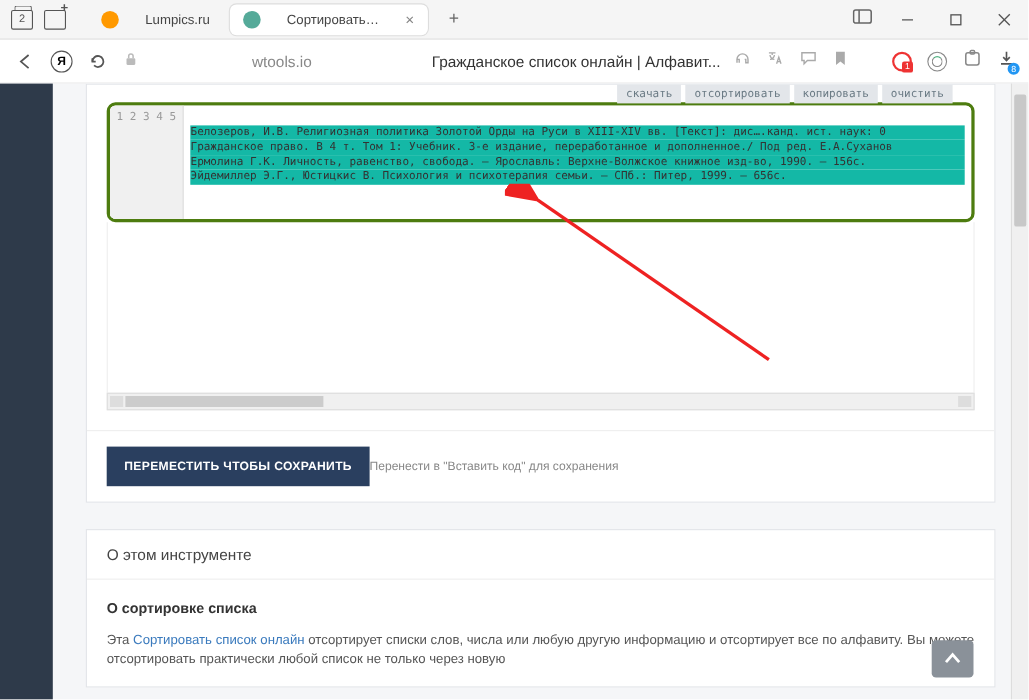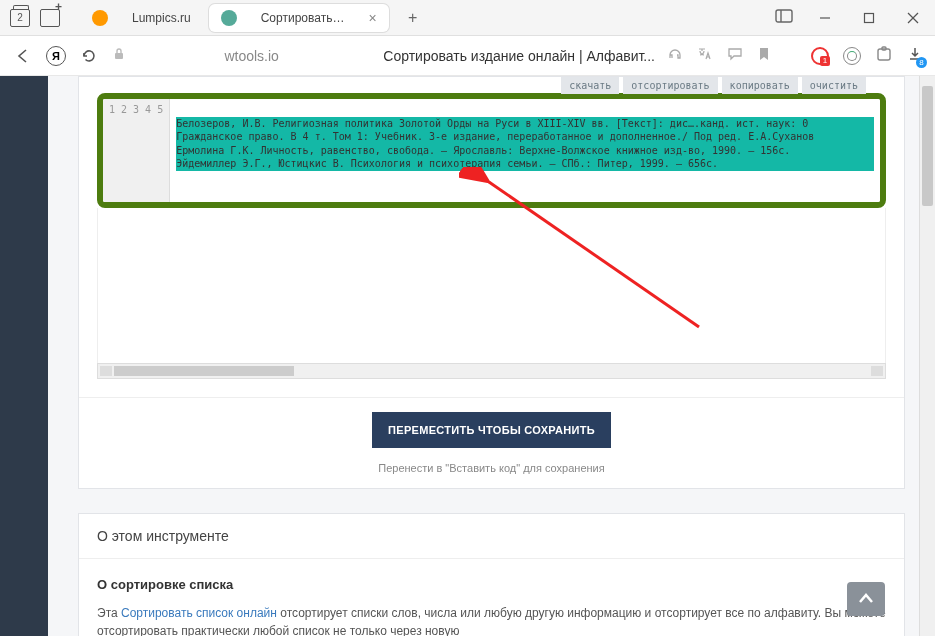--- a/index.html
+++ b/index.html
@@ -45,36 +45,36 @@
 .page { position: absolute; top: 76px; left: 0; right: 0; bottom: 0; background: #f5f6f8; display: flex; }
 .page-leftbar { width: 48px; background: #2e3a4a; }
 .page-main { flex: 1; padding: 0 30px; overflow: hidden; }
 .card { background: #fff; border: 1px solid #e2e4e8; margin-bottom: 24px; }
 .card-header { padding: 14px 18px; font-size: 14px; color: #444; }
 .card-body { padding: 0 18px 18px; }
 
 .result-toolbar { display: flex; justify-content: flex-end; gap: 4px; margin-bottom: -1px; position: relative; z-index: 2; padding-right: 20px; }
 .result-btn { background: #e3e6ea; color: #6a7a84; font-size: 10px; padding: 3px 8px; border: none; font-family: monospace; }
 
-.editor-wrap { border: 6px solid #4d7c0f; border-radius: 8px; position: relative; overflow: hidden; }
+.editor-wrap { border: 3px solid #4d7c0f; border-radius: 8px; position: relative; overflow: hidden; }
 .editor { display: flex; background: #fff; min-height: 70px; }
 .gutter { background: #f0f0f0; color: #999; font-family: monospace; font-size: 10px; padding: 4px 6px; text-align: right; border-right: 1px solid #ddd; user-select: none; line-height: 1.35; }
 .code { flex: 1; padding: 4px 6px; font-family: monospace; font-size: 10px; color: #333; white-space: pre; line-height: 1.35; overflow: hidden; }
 .code-line.hl { background: #14b8a6; }
 
 .editor-scroll { height: 155px; background: #fff; border-left: 1px solid #eee; border-right: 1px solid #eee; }
 .hscroll { height: 16px; background: #f0f0f0; border: 1px solid #ddd; position: relative; margin-top: 0; }
 .hscroll::before, .hscroll::after { content: ""; position: absolute; top: 2px; width: 12px; height: 10px; background: #ddd; }
 .hscroll::before { left: 2px; } .hscroll::after { right: 2px; }
 .hscroll-thumb { position: absolute; left: 16px; top: 2px; height: 10px; width: 180px; background: #ccc; }
 
 .annotation { position: absolute; color: #e22; font-weight: bold; font-size: 18px; }
 .arrow-svg { position: absolute; pointer-events: none; }
 
-.save-row { display: flex; align-items: center; gap: 14px; padding: 14px 18px; border-top: 1px solid #eee; flex-direction: column; }
+.save-row { display: flex; align-items: center; padding: 14px 18px; border-top: 1px solid #eee; }
 .save-btn { background: #2a3f5f; color: #fff; border: none; padding: 12px 16px; font-size: 11px; font-weight: bold; letter-spacing: 0.3px; }
 .save-hint { font-size: 11px; color: #888; }
 
 .card2-header { padding: 14px 18px; font-size: 14px; color: #444; border-bottom: 1px solid #eee; }
 .card2-body { padding: 16px 18px; font-size: 12px; color: #555; line-height: 1.5; }
 .card2-body h4 { font-size: 13px; color: #333; margin-bottom: 10px; font-weight: bold; }
 .link { color: #3a7abd; }
 
 .scrolltop { position: absolute; right: 50px; bottom: 20px; width: 38px; height: 34px; background: #8a9199; border-radius: 4px; display: flex; align-items: center; justify-content: center; color: #fff; }
 
@@ -139,21 +139,21 @@
         <path d="M4 9a5 5 0 1 1 1.5 3.5" fill="none" stroke="#555" stroke-width="1.6"></path>
         <path d="M4 6v3h3" fill="none" stroke="#555" stroke-width="1.6"></path>
       </svg>
     </div>
   <div class="url-box">
     <span class="lock-icon"><svg width="14" height="14" viewBox="0 0 14 14">
           <rect x="3" y="6" width="8" height="6" rx="1" fill="#bbb"></rect>
           <path d="M5 6V4a2 2 0 0 1 4 0v2" fill="none" stroke="#bbb" stroke-width="1.4"></path>
         </svg></span>
     <span class="url-host">wtools.io</span>
-    <span class="url-title">Сортировать издание онлайн | Алфавит...</span>
+    <span class="url-title">Гражданское список онлайн | Алфавит...</span>
   </div>
   <div class="addr-icons">
     <span><svg width="16" height="16" viewBox="0 0 16 16">
           <path d="M3 9a5 5 0 0 1 10 0v3h-2V9h-1M3 12V9h2v3" fill="none" stroke="#aaa" stroke-width="1.3"></path>
         </svg></span>
     <span><svg width="16" height="16" viewBox="0 0 16 16">
           <path d="M2 3h6M5 3v2M3 5c0 2 2 4 4 4M7 5c0 2-2 4-4 4M9 13l2-6 2 6M9.7 11h2.6" fill="none" stroke="#aaa" stroke-width="1.2"></path>
         </svg></span>
     <span><svg width="16" height="16" viewBox="0 0 16 16">
           <path d="M2 3h12v7H7l-3 3V10H2z" fill="none" stroke="#aaa" stroke-width="1.3"></path>

